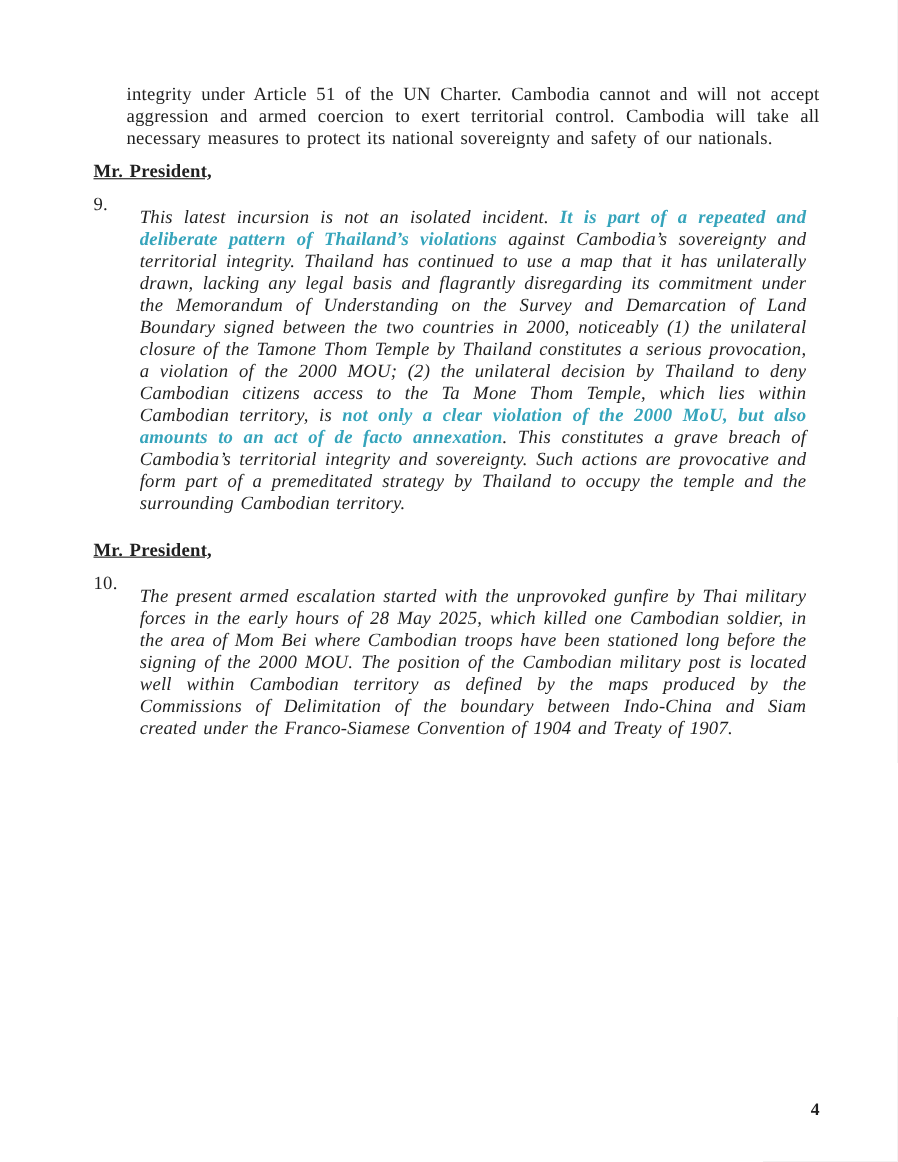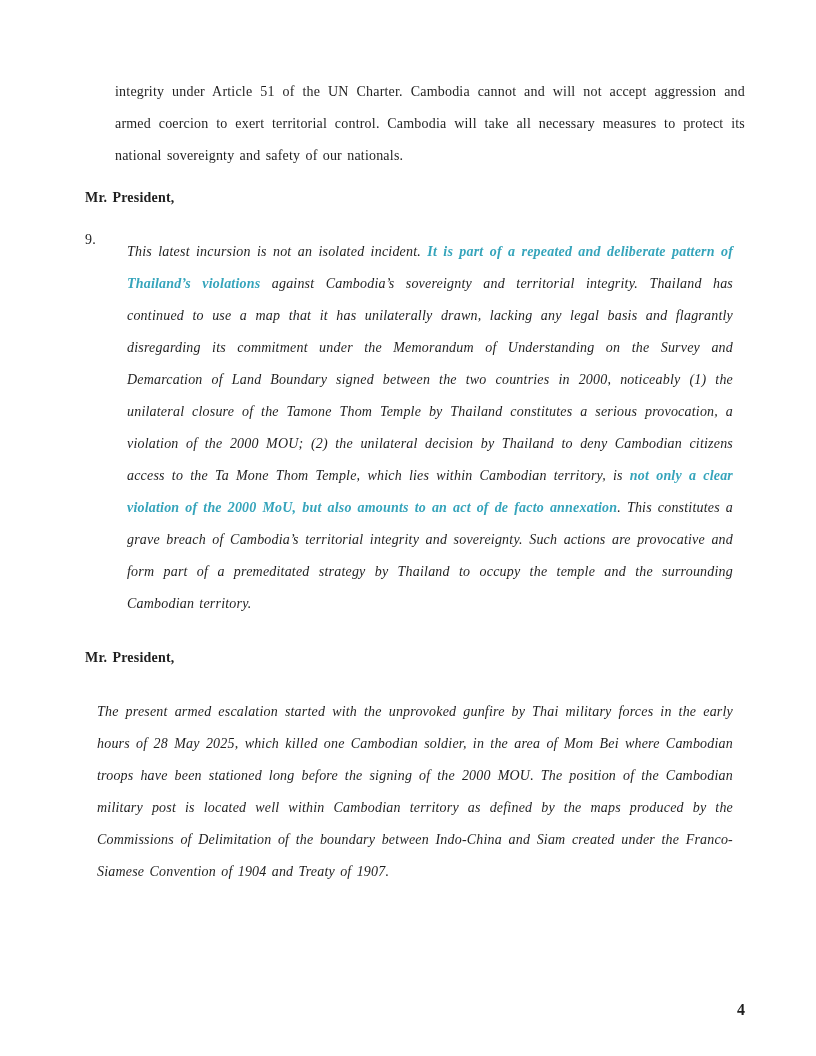--- a/index.html
+++ b/index.html
@@ -16,33 +16,34 @@
     background: var(--bg);
     overflow: hidden;
     font-family: "Liberation Serif", "DejaVu Serif", serif;
     color: var(--ink);
   }
   .content {
     position: absolute;
     left: 85px;
     top: 76px;
     width: 660px;
-    font-size: 14px;
-    line-height: 32px;
+    font-size: 17px;
+    line-height: 20px;
     letter-spacing: 0.2px;
     word-spacing: 1.5px;
     text-align: justify;
   }
   .para {
     margin: 0 0 10px 30px;
   }
   .heading {
     font-weight: 700;
     margin: 0 0 10px 0;
     text-align: left;
+    text-decoration: underline;
   }
   .num-item {
     display: flex;
     margin: 0 0 10px 0;
   }
   .num {
     flex: 0 0 30px;
   }
   .num-text {
     flex: 1;
@@ -69,17 +70,18 @@
 <div class="page">
   <div class="content" id="doc-body">
       <p class="para"><span class="run">integrity under Article 51 of the UN Charter. Cambodia cannot and will not accept aggression and armed coercion to exert territorial control. Cambodia will take all necessary measures to protect its national sovereignty and safety of our nationals.</span></p>
       <p class="heading"><span class="run">Mr. President,</span></p>
       <div class="num-item">
         <span class="num">9.</span>
         <p class="num-text"><span class="run">This latest incursion is not an isolated incident. </span><span class="accent">It is part of a repeated and deliberate pattern of Thailand’s violations</span><span class="run"> against Cambodia’s sovereignty and territorial integrity. Thailand has continued to use a map that it has unilaterally drawn, lacking any legal basis and flagrantly disregarding its commitment under the Memorandum of Understanding on the Survey and Demarcation of Land Boundary signed between the two countries in 2000, noticeably (1) the unilateral closure of the Tamone Thom Temple by Thailand constitutes a serious provocation, a violation of the 2000 MOU; (2) the unilateral decision by Thailand to deny Cambodian citizens access to the Ta Mone Thom Temple, which lies within Cambodian territory, is </span><span class="accent">not only a clear violation of the 2000 MoU, but also amounts to an act of de facto annexation</span><span class="run">. This constitutes a grave breach of Cambodia’s territorial integrity and sovereignty. Such actions are provocative and form part of a premeditated strategy by Thailand to occupy the temple and the surrounding Cambodian territory.</span></p>
       </div>
       <p class="heading"><span class="run">Mr. President,</span></p>
       <div class="num-item">
+        <span class="num">10.</span>
         <p class="num-text"><span class="run">The present armed escalation started with the unprovoked gunfire by Thai military forces in the early hours of 28 May 2025, which killed one Cambodian soldier, in the area of Mom Bei where Cambodian troops have been stationed long before the signing of the 2000 MOU.  The position of the Cambodian military post is located well within Cambodian territory as defined by the maps produced by the Commissions of Delimitation of the boundary between Indo-China and Siam created under the Franco-Siamese Convention of 1904 and Treaty of 1907.</span></p>
       </div>
     </div>
   <div class="page-number">4</div>
 </div>
 
 </body></html>

